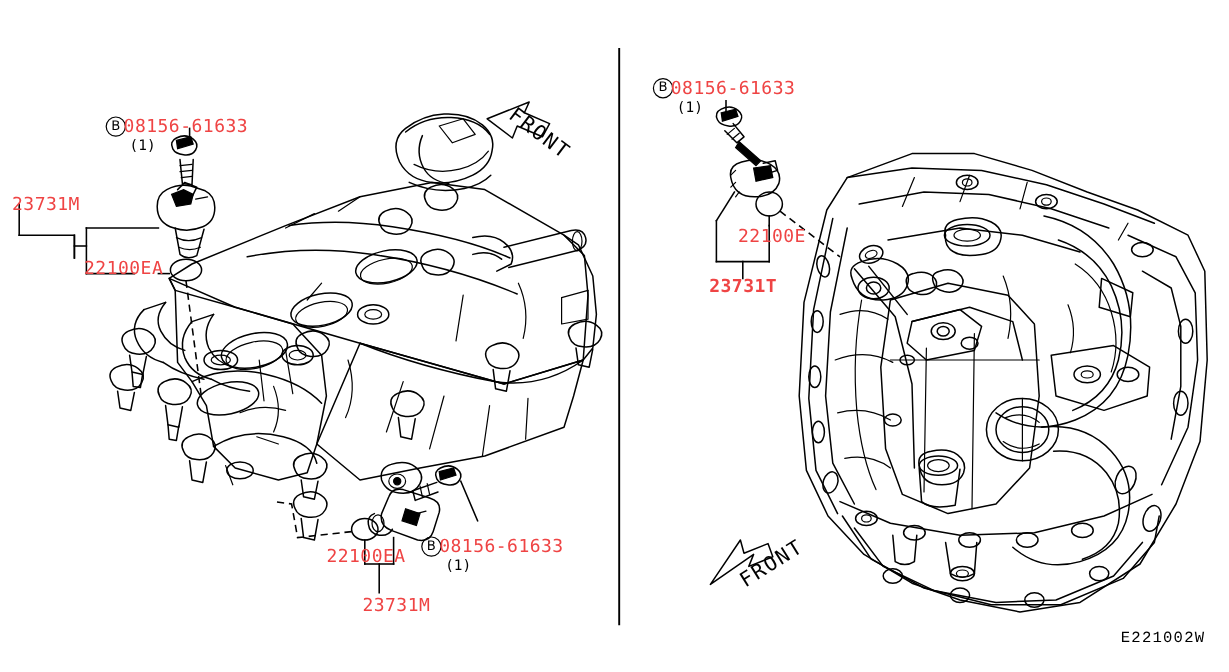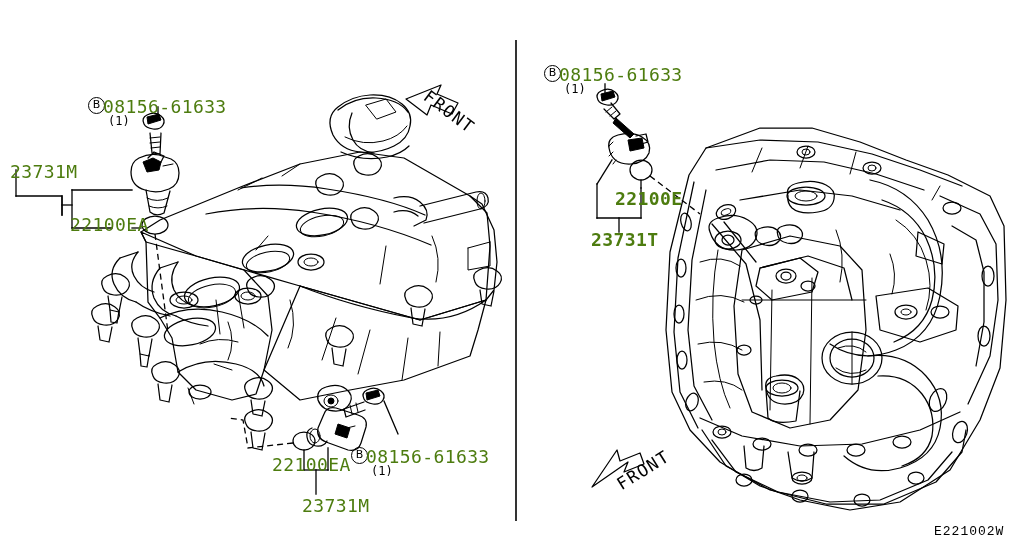--- a/index.html
+++ b/index.html
@@ -7,21 +7,21 @@
        font-family:"DejaVu Sans Mono","Liberation Mono",monospace;}
   #sheet{position:relative;width:1024px;height:560px;background:#fff;}
   svg{position:absolute;top:0;left:0;}
   .ln{fill:none;stroke:#000;stroke-width:1.25;stroke-linecap:round;stroke-linejoin:round;}
   .ln-thin{fill:none;stroke:#000;stroke-width:1;stroke-linecap:round;stroke-linejoin:round;}
   .lead{fill:none;stroke:#000;stroke-width:1.3;stroke-linecap:square;}
   .dash{fill:none;stroke:#000;stroke-width:1.3;stroke-dasharray:6 4;stroke-linecap:butt;}
   .fillblk{fill:#000;stroke:#000;stroke-width:1;}
   .fillwht{fill:#fff;stroke:#000;stroke-width:1.25;stroke-linejoin:round;}
   .divider{stroke:#000;stroke-width:1.6;}
-  .lbl{position:absolute;font-size:18px;color:#4d7c0f;white-space:nowrap;
+  .lbl{position:absolute;font-size:15px;color:#ef4444;white-space:nowrap;
        letter-spacing:0.4px;line-height:1;}
   .lbl-sub{position:absolute;font-size:12px;color:#000;white-space:nowrap;line-height:1;}
   .code{position:absolute;font-size:13px;color:#000;letter-spacing:1px;font-family:Liberation Mono, monospace;}
   .bcirc{position:absolute;width:15px;height:15px;border:1.3px solid #000;
          border-radius:50%;font-size:11px;line-height:14px;text-align:center;
          font-family:"DejaVu Sans","Liberation Sans",sans-serif;}
   .front{position:absolute;font-size:17px;letter-spacing:1.5px;color:#000;}
 </style>
 </head>
 <body>
@@ -409,21 +409,21 @@
 <div class="bcirc" style="left:351px;top:447px;">B</div>
 <div class="lbl" style="left:366px;top:448px;">08156-61633</div>
 <div class="lbl-sub" style="left:371px;top:465px;">(1)</div>
 
 <div class="lbl" style="left:302px;top:497px;">23731M</div>
 
 <div class="bcirc" style="left:544px;top:65px;">B</div>
 <div class="lbl" style="left:559px;top:66px;">08156-61633</div>
 <div class="lbl-sub" style="left:564px;top:83px;">(1)</div>
 
-<div class="lbl" style="left:615px;top:190px;font-weight:bold;">22100E</div>
+<div class="lbl" style="left:615px;top:190px;">22100E</div>
 
 <div class="lbl" style="left:591px;top:231px;font-weight:bold;">23731T</div>
 
 <div class="front" style="left:432px;top:86px;transform:rotate(37deg);transform-origin:0 0;">FRONT</div>
 
 <div class="front" style="left:613px;top:477px;transform:rotate(-32deg);transform-origin:0 0;">FRONT</div>
 
 <div class="code" style="left:934px;top:524px;">E221002W</div>
 
 </div>

